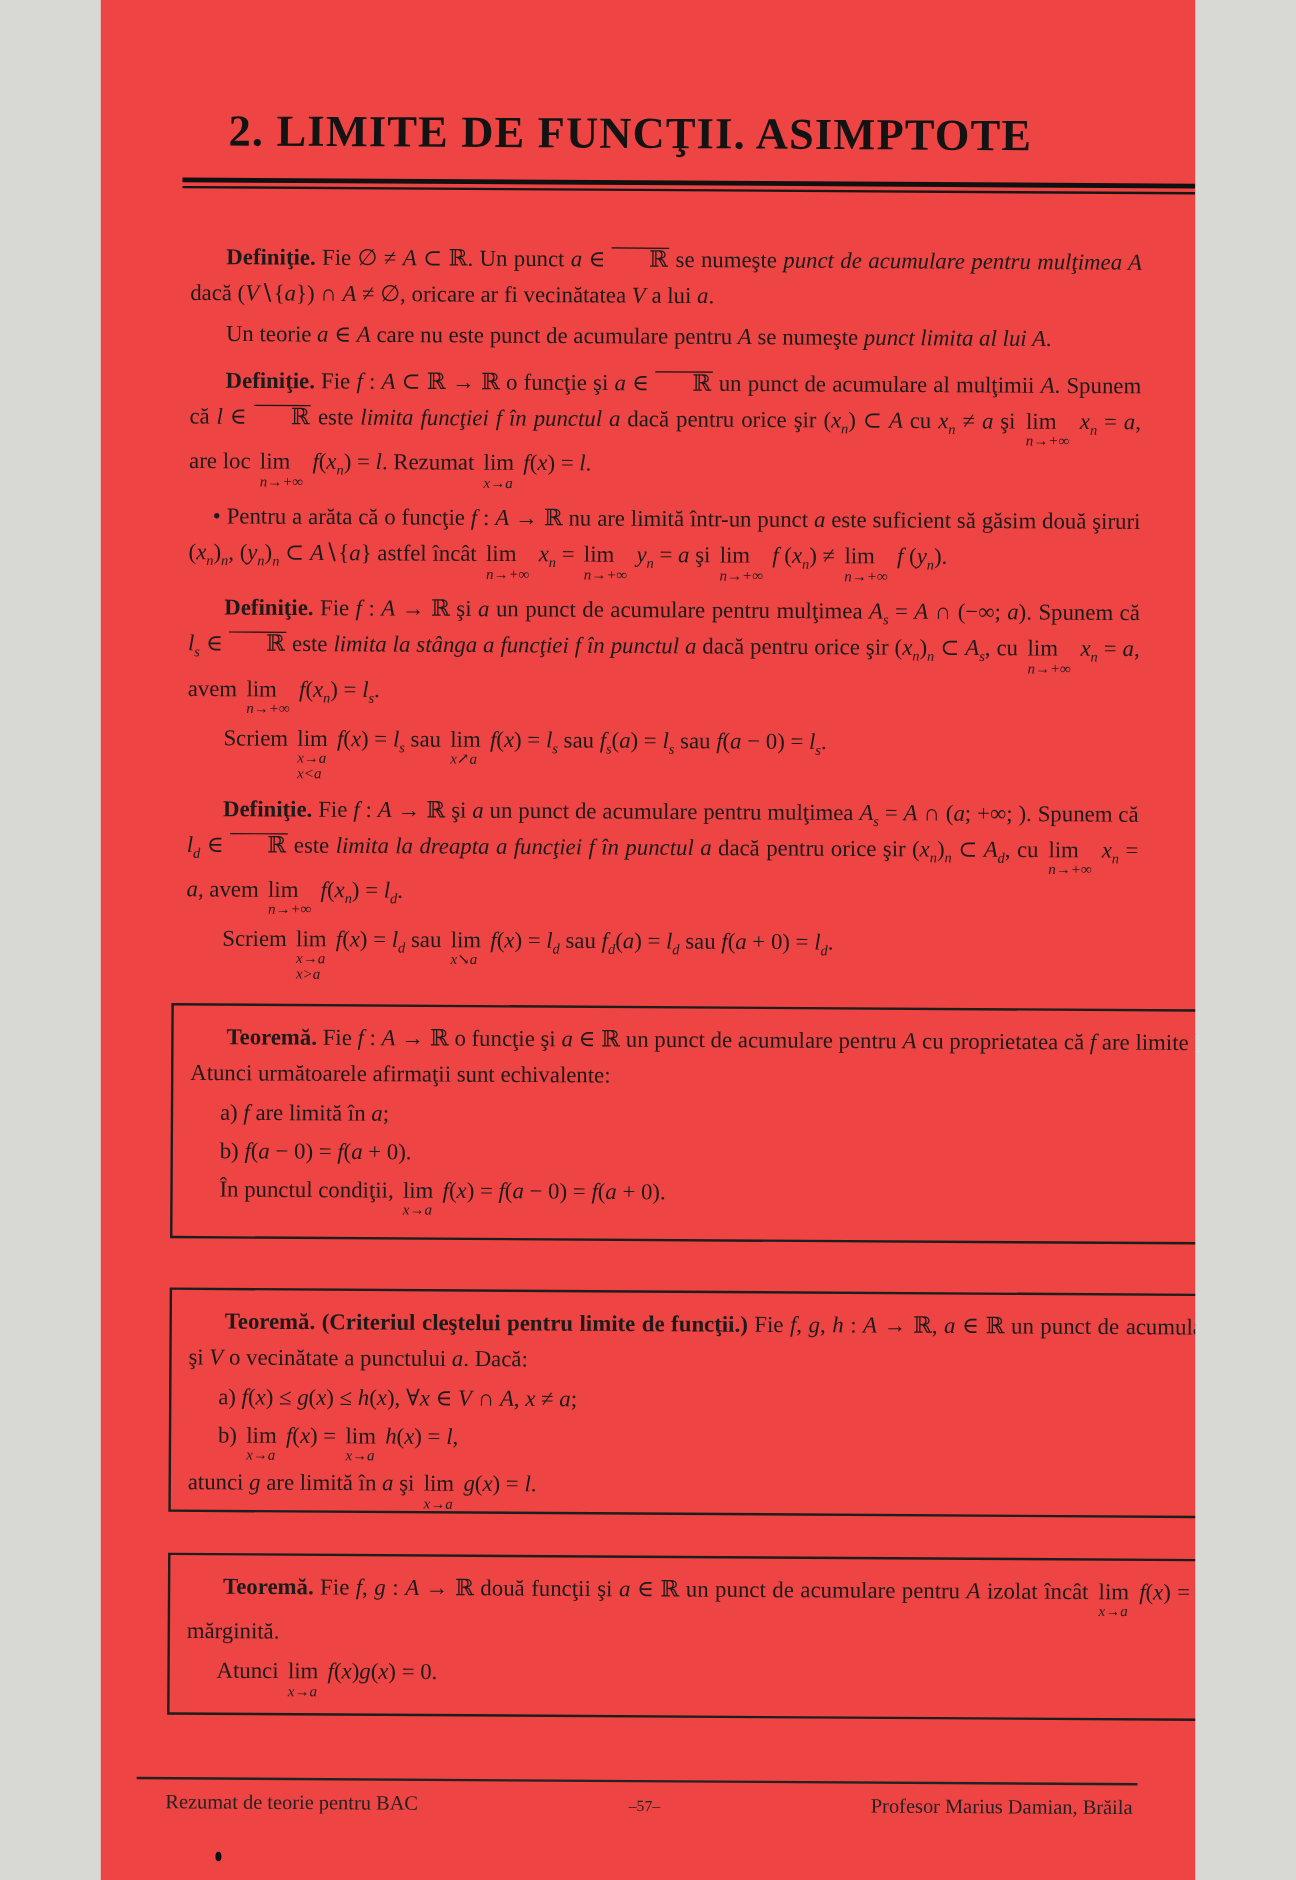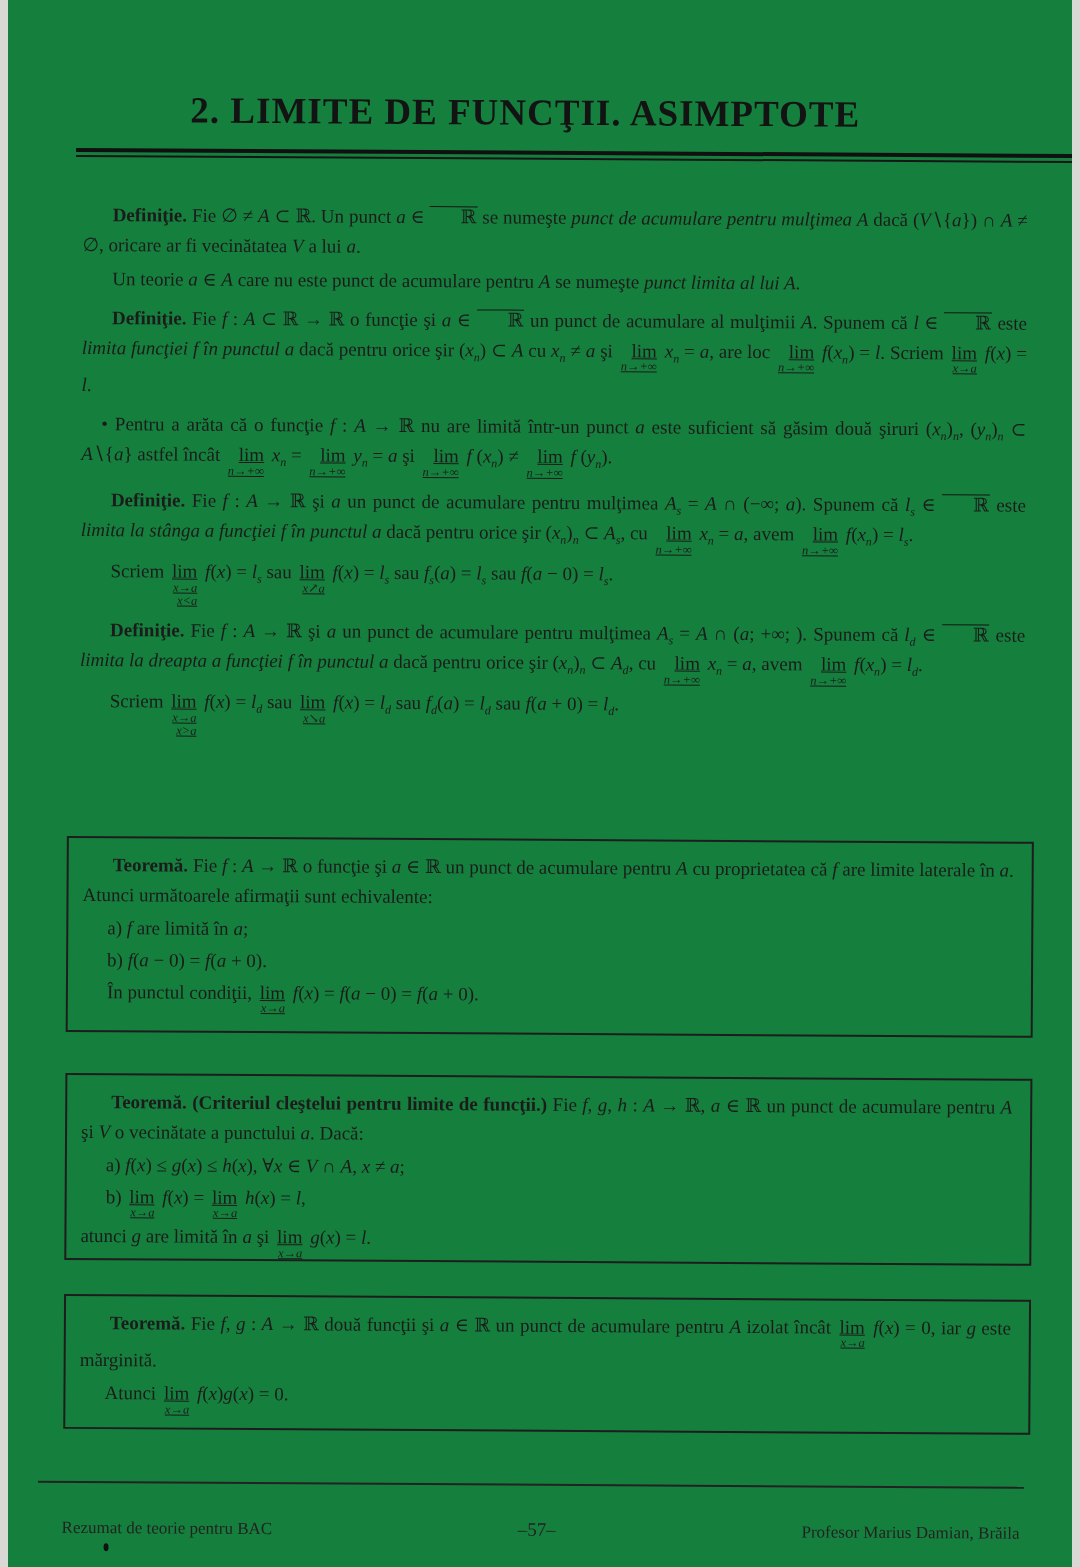--- a/index.html
+++ b/index.html
@@ -1,20 +1,20 @@
 <!DOCTYPE html>
 <html><head>
 <meta charset="utf-8">
 <style>
   html,body{margin:0;padding:0;background:#d8d8d4;}
   .page{
     position:relative;
-    width:1064px;height:1567px;
+    width:912px;height:1567px;
     margin:0 auto;
-    background:#15803d;
+    background:#ef4444;
     overflow:hidden;
     font-family:"Liberation Serif","DejaVu Serif",serif;
     color:#1b1b1b;
   }
   .rot{position:absolute;inset:0;transform:rotate(0.35deg);transform-origin:80px 160px;}
   .title{
     position:absolute;top:88px;left:0;right:30px;
     text-align:center;font-size:37px;font-weight:bold;letter-spacing:1px;
     color:#131313;white-space:nowrap;
   }
@@ -30,22 +30,22 @@
   .para.mt{margin-top:9px;}
   .para.noind{text-indent:0;}
   .para.bul{text-indent:20px;}
 
   .bold{font-weight:bold;}
   .it{font-style:italic;}
   .ov{display:inline-block;border-top:1.6px solid #141414;line-height:1.05;padding:0 1px;}
   sub{font-size:12px;line-height:0;font-style:italic;}
 
   .lim{
-    display:inline-flex;flex-direction:column;align-items:flex-end;
-    line-height:1.02;margin:0 3px;text-indent:0;text-decoration:underline;
+    display:inline-flex;flex-direction:column;align-items:flex-start;
+    line-height:1.02;margin:0 3px;text-indent:0;
   }
   .lim .lt{font-style:normal;}
   .lim .ls{font-size:12.5px;font-style:italic;white-space:nowrap;}
 
   .tbox{
     position:absolute;left:63px;width:967px;
     border:2px solid #1d1d1d;background:transparent;
     padding:12px 18px 8px 14px;box-sizing:border-box;
     font-size:19px;line-height:30px;text-align:justify;
     overflow:hidden;
@@ -55,21 +55,21 @@
   #box1{top:836px;height:196px;}
   #box2{top:1073px;height:187px;}
   #box3{top:1294px;height:135px;}
 
   .footer-rule{position:absolute;top:1481px;left:38px;right:40px;height:2px;background:#222;}
   .footer{
     position:absolute;top:1492px;left:62px;right:44px;
     display:flex;justify-content:space-between;align-items:baseline;
     font-size:17px;color:#222;
   }
-  .footer .pageno{font-size:19px;margin-top:24px;}
+  .footer .pageno{font-size:13px;}
   .speck{position:absolute;top:1543px;left:104px;width:5px;height:8px;background:#111;border-radius:50%;}
 </style>
 </head>
 <body>
 
 <div class="page">
   <div class="rot">
 
     <div class="title">2. LIMITE DE FUNCŢII. ASIMPTOTE</div>
 
@@ -80,21 +80,21 @@
 
     <div class="body">
       <div class="para"><span class="bold">Definiţie.</span><span> Fie ∅ ≠ </span><span class="it">A</span><span> ⊂ ℝ. Un punct </span><span class="it">a</span><span> ∈ </span><span class="ov">ℝ</span><span> se numeşte </span><span class="it">punct de acumulare pentru mulţimea A</span><span> dacă (</span><span class="it">V</span><span>∖{</span><span class="it">a</span><span>}) ∩ </span><span class="it">A</span><span> ≠ ∅, oricare ar fi vecinătatea </span><span class="it">V</span><span> a lui </span><span class="it">a</span><span>.</span></div>
       <div class="para"><span>Un teorie </span><span class="it">a</span><span> ∈ </span><span class="it">A</span><span> care nu este punct de acumulare pentru </span><span class="it">A</span><span> se numeşte </span><span class="it">punct limita al lui A</span><span>.</span></div>
       <div class="para mt"><span class="bold">Definiţie.</span><span> Fie </span><span class="it">f</span><span> : </span><span class="it">A</span><span> ⊂ ℝ → ℝ o funcţie şi </span><span class="it">a</span><span> ∈ </span><span class="ov">ℝ</span><span> un punct de acumulare al mulţimii </span><span class="it">A</span><span>. Spunem că </span><span class="it">l</span><span> ∈ </span><span class="ov">ℝ</span><span> este </span><span class="it">limita funcţiei f în punctul a</span><span> dacă pentru orice şir (</span><span class="it">x</span><sub>n</sub><span>) ⊂ </span><span class="it">A</span><span> cu </span><span class="it">x</span><sub>n</sub><span> ≠ </span><span class="it">a</span><span> şi </span><span class="lim">
             <span class="lt">lim</span>
             <span class="ls">n→+∞</span>
           </span><span> </span><span class="it">x</span><sub>n</sub><span> = </span><span class="it">a</span><span>, are loc </span><span class="lim">
             <span class="lt">lim</span>
             <span class="ls">n→+∞</span>
-          </span><span> </span><span class="it">f</span><span>(</span><span class="it">x</span><sub>n</sub><span>) = </span><span class="it">l</span><span>. Scriem </span><span class="lim">
+          </span><span> </span><span class="it">f</span><span>(</span><span class="it">x</span><sub>n</sub><span>) = </span><span class="it">l</span><span>. Rezumat </span><span class="lim">
             <span class="lt">lim</span>
             <span class="ls">x→a</span>
           </span><span> </span><span class="it">f</span><span>(</span><span class="it">x</span><span>) = </span><span class="it">l</span><span>.</span></div>
       <div class="para mt bul"><span>• Pentru a arăta că o funcţie </span><span class="it">f</span><span> : </span><span class="it">A</span><span> → ℝ nu are limită într-un punct </span><span class="it">a</span><span> este suficient să găsim două şiruri (</span><span class="it">x</span><sub>n</sub><span>)</span><sub>n</sub><span>, (</span><span class="it">y</span><sub>n</sub><span>)</span><sub>n</sub><span> ⊂ </span><span class="it">A</span><span>∖{</span><span class="it">a</span><span>} astfel încât </span><span class="lim">
             <span class="lt">lim</span>
             <span class="ls">n→+∞</span>
           </span><span> </span><span class="it">x</span><sub>n</sub><span> = </span><span class="lim">
             <span class="lt">lim</span>
             <span class="ls">n→+∞</span>
           </span><span> </span><span class="it">y</span><sub>n</sub><span> = </span><span class="it">a</span><span> şi </span><span class="lim">

